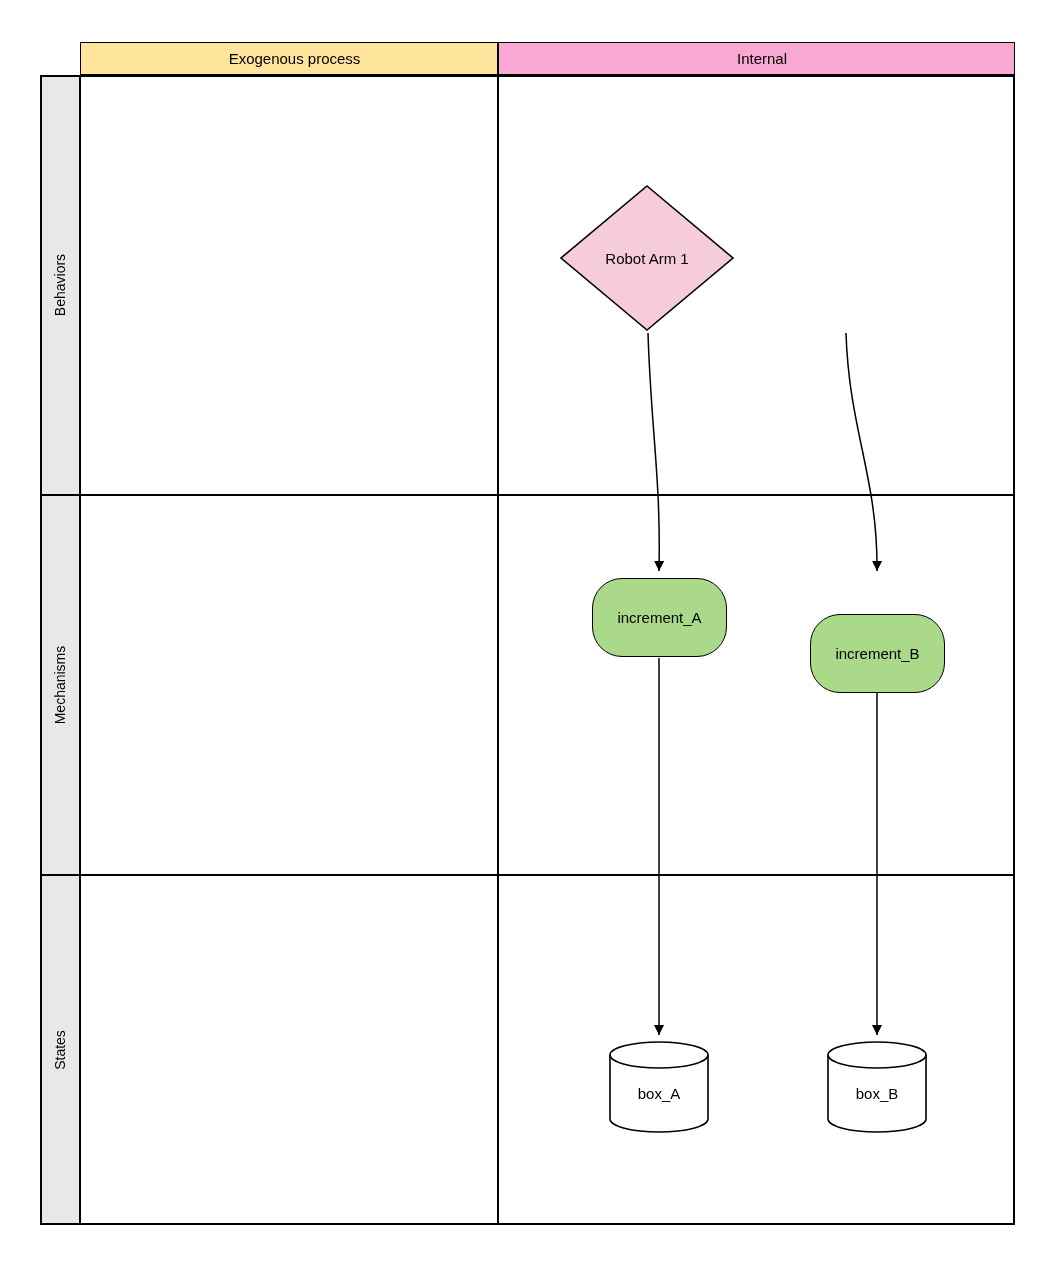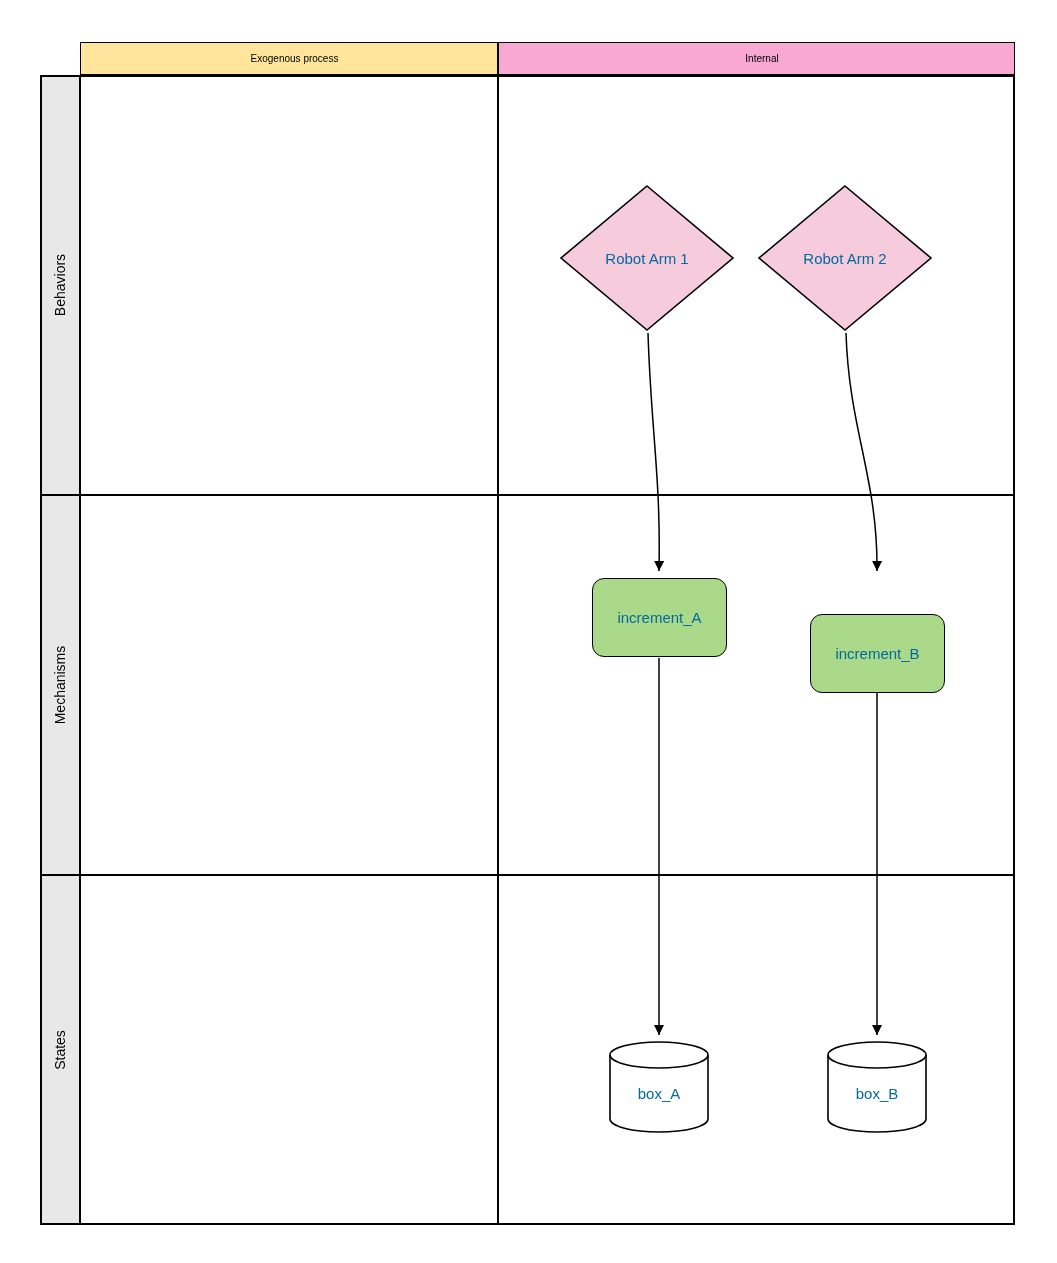--- a/index.html
+++ b/index.html
@@ -1,21 +1,21 @@
 <!DOCTYPE html>
 <html><head>
 <meta charset="utf-8">
 <style>
   * { margin:0; padding:0; box-sizing:border-box; }
   html,body { background:#ffffff; font-family:"Liberation Sans", sans-serif; color:#000; }
   .canvas { position:relative; width:1057px; height:1263px; background:#fff; overflow:hidden; }
 
   
   .col-header { position:absolute; top:42px; height:33px; border:1px solid #000;
-                display:flex; align-items:center; justify-content:center; font-size:10px;padding-left:11px; }
+                display:flex; align-items:center; justify-content:center; font-size:15px;padding-left:11px; }
   .col-header.yellow { left:80px;  width:418px; background:#ffe59b; }
   .col-header.pink   { left:498px; width:517px; background:#f9a8d4; }
 
   
   .row-label-col { position:absolute; left:40px; top:75px; width:40px; height:1150px; background:#e8e8e8; }
   .row-label { position:absolute; left:40px; width:40px; display:flex; align-items:center; justify-content:center; }
   .row-label .rot { transform:rotate(-90deg); white-space:nowrap; font-size:14px; }
   .row-label.behaviors  { top:75px;  height:420px; }
   .row-label.mechanisms { top:495px; height:380px; }
   .row-label.states     { top:875px; height:350px; }
@@ -23,29 +23,29 @@
   
   .grid-outer { position:absolute; left:40px; top:75px; width:975px; height:1150px; border:2px solid #000; }
   .vline { position:absolute; top:75px; height:1150px; width:2px; background:#000; }
   .hline { position:absolute; left:40px; width:975px; height:2px; background:#000; }
 
   
   .connectors { position:absolute; left:0; top:0; pointer-events:none; }
   .edge { fill:none; stroke:#000; stroke-width:1.5; }
 
   
-  .node-label { font-size:15px; color:#0369a1; }
+  .node-label { font-size:15px; color:#000000; }
   .diamond { position:absolute; width:176px; height:148px; }
   .diamond svg { display:block; }
   .diamond .node-label { position:absolute; inset:0; display:flex; align-items:center; justify-content:center; }
   .diamond.d1 { left:559px; top:184px; }
   .diamond.d2 { left:757px; top:184px; }
 
   .rrect { position:absolute; width:135px; height:79px; background:#a9d989; border:1.5px solid #000;
-           border-radius:12px; display:flex; align-items:center; justify-content:center; }
+           border-radius:30px; display:flex; align-items:center; justify-content:center; }
   .rrect.r1 { left:592px; top:578px; }
   .rrect.r2 { left:810px; top:578px;margin-top:36px; }
 
   .cylinder { position:absolute; width:100px; height:92px; }
   .cylinder svg { display:block; }
   .cylinder .node-label { position:absolute; left:0; right:0; top:44px; text-align:center; }
   .cylinder.c1 { left:609px; top:1041px; }
   .cylinder.c2 { left:827px; top:1041px; }
 </style>
 </head>
@@ -88,26 +88,20 @@
     <path class="edge" d="M659,658 L659,1035" marker-end="url(#arrowhead)"></path>
     <path class="edge" d="M877,658 L877,1035" marker-end="url(#arrowhead)"></path>
   </svg>
 
   <div class="diamond d1">
     <svg width="176" height="148" viewBox="0 0 176 148">
       <polygon points="88,2 174,74 88,146 2,74" fill="#f6cbdc" stroke="#000" stroke-width="1.6"></polygon>
     </svg>
     <span class="node-label">Robot Arm 1</span>
   </div>
-  <div class="diamond d2">
-    <svg width="176" height="148" viewBox="0 0 176 148">
-      <polygon points="88,2 174,74 88,146 2,74" fill="#f6cbdc" stroke="#000" stroke-width="1.6"></polygon>
-    </svg>
-    <span class="node-label">Robot Arm 2</span>
-  </div>
 
   <div class="rrect r1">
     <span class="node-label">increment_A</span>
   </div>
   <div class="rrect r2">
     <span class="node-label">increment_B</span>
   </div>
 
   <div class="cylinder c1">
     <svg width="100" height="92" viewBox="0 0 100 92">

